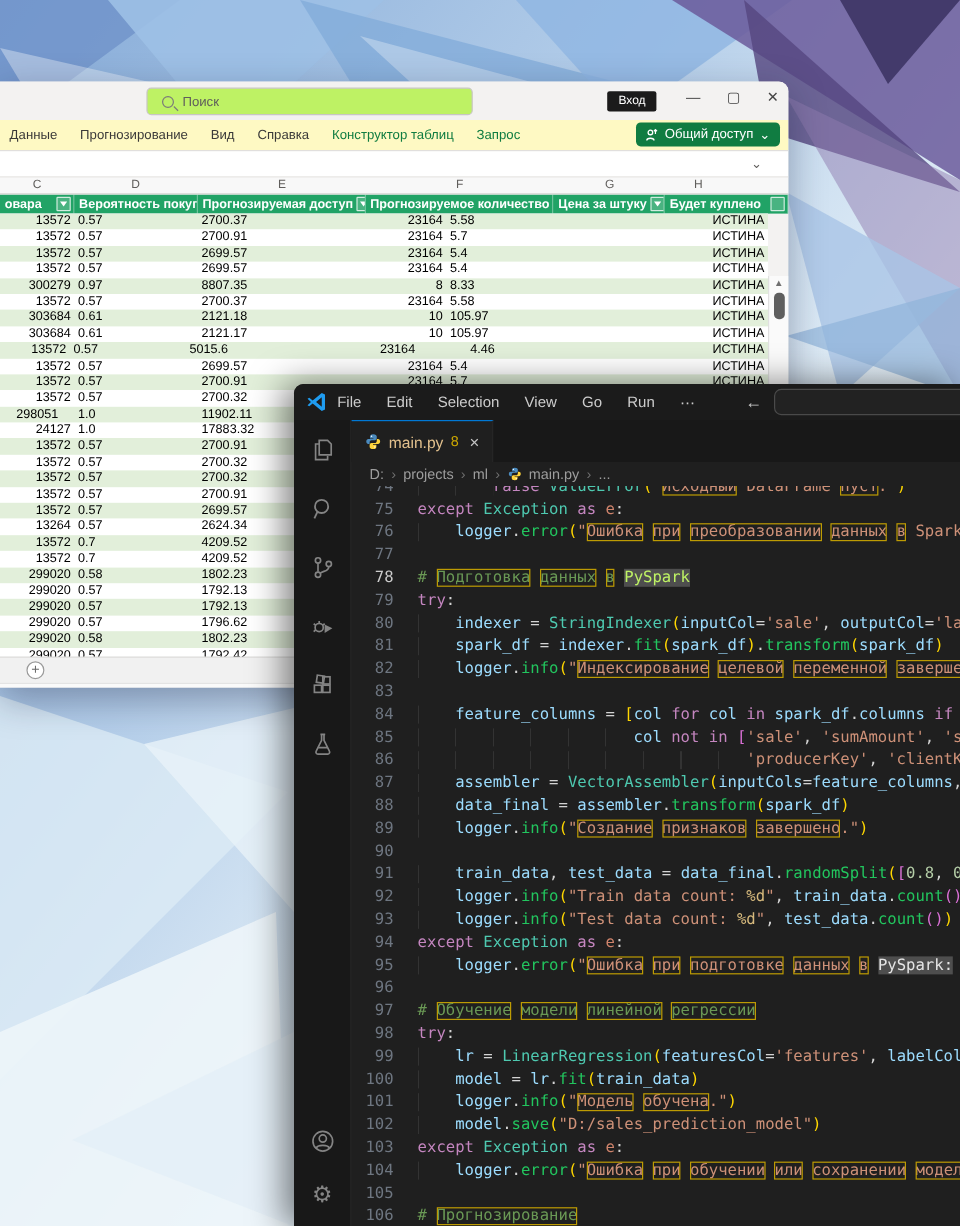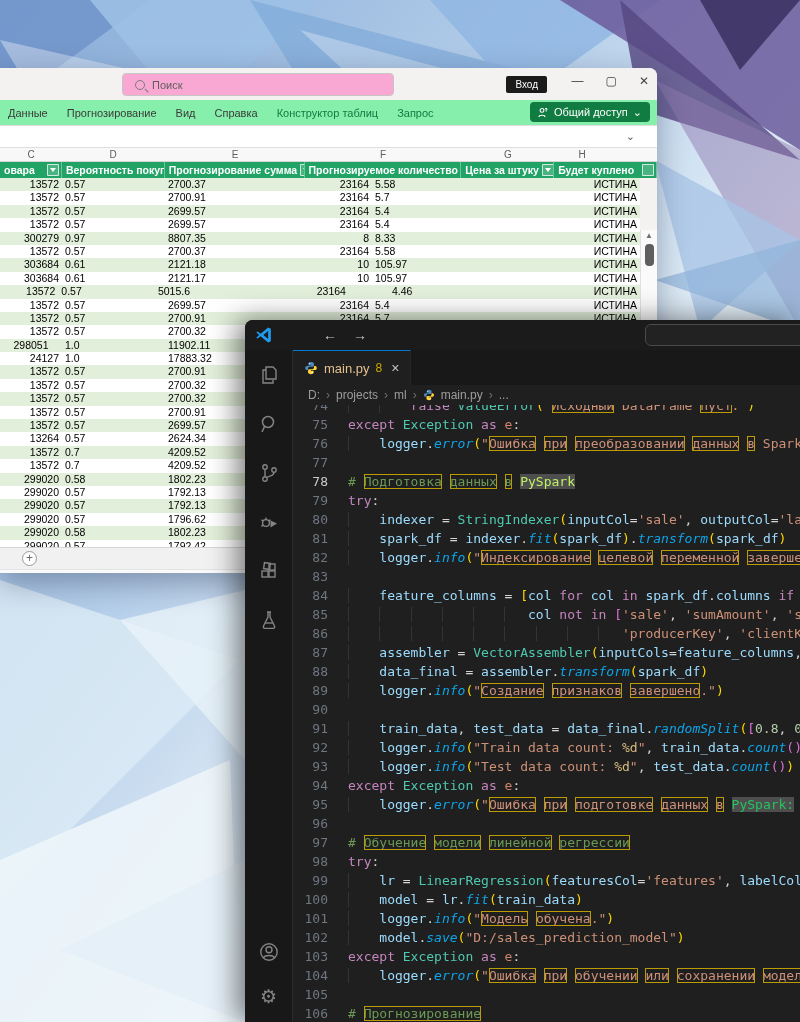--- a/index.html
+++ b/index.html
@@ -5,31 +5,31 @@
   * { margin:0; padding:0; box-sizing:border-box; }
   html,body { width:800px; height:1022px; overflow:hidden; font-family:"Liberation Sans", sans-serif; background:#fff; }
 
   
   #wallpaper { position:absolute; left:0; top:0; width:800px; height:1022px; z-index:0; }
 
   
   #excel { position:absolute; left:0; top:68px; width:657px; height:505px; z-index:2;
            background:#f3f2f1; border-radius:0 8px 0 0; box-shadow:0 10px 30px rgba(20,30,60,.35); overflow:hidden; }
   .xl-titlebar { position:relative; height:32px; background:#f3f2f1; }
-  .xl-search { position:absolute; left:122px; top:5px; width:272px; height:23px; background:#f9a8d4;
+  .xl-search { position:absolute; left:122px; top:5px; width:272px; height:23px; background:#bef264;
                border:1px solid #c8c6c4; border-radius:4px; display:flex; align-items:center; gap:7px;
                padding-left:12px; color:#605e5c; font-size:11px; }
   .xl-search .mag { width:10px; height:10px; border:1.4px solid #7a7a7a; border-radius:50%; position:relative; }
   .xl-search .mag:after { content:""; position:absolute; width:5px; height:1.4px; background:#7a7a7a;
                transform:rotate(45deg); left:8px; top:9px; }
   .xl-signin { position:absolute; right:110px; top:8px; background:#1b1b1b; color:#fff; font-size:10px;
                padding:3px 9px; border-radius:2px; }
   .xl-caption { position:absolute; right:8px; top:6px; display:flex; gap:22px; color:#444; font-size:12px; }
   .xl-caption span { cursor:default; }
-  .xl-menubar { position:relative; height:25px; background:#86efac; display:flex; align-items:center;
+  .xl-menubar { position:relative; height:25px; background:#fef9c3; display:flex; align-items:center;
                 padding-left:8px; gap:19px; font-size:11px; color:#3b3a39; }
   .xl-menu.green { color:#107C41; }
   .xl-share { position:absolute; right:7px; top:2px; height:20px; background:#107C41; color:#fff; font-size:11px;
               border-radius:4px; display:flex; align-items:center; gap:5px; padding:0 8px; }
   .xl-formula { position:relative; height:23px; background:#fff; border-top:1px solid #e1dfdd; border-bottom:1px solid #e1dfdd; }
   .xl-formula .chev { position:absolute; right:22px; top:4px; color:#605e5c; font-size:11px; }
   .xl-letters { position:relative; height:14px; background:#f8f8f8; border-bottom:1px solid #d8d6d4; }
   .xl-letters span { position:absolute; top:1px; transform:translateX(-50%); font-size:10px; color:#605e5c; }
   .xl-headrow { display:flex; height:16px; background:#21A366; }
   .xl-h { color:#fff; font-weight:bold; font-size:10.5px; display:flex; align-items:center; gap:3px;
@@ -73,27 +73,27 @@
   .vs-tab .badge { color:#CCA700; font-size:12px; }
   .vs-tab .close { color:#c5c5c5; font-size:14px; margin-left:3px; }
   .vs-breadcrumb { height:20px; display:flex; align-items:center; gap:6px; padding-left:15px; font-size:12px; color:#9d9d9d; background:#1f1f1f; }
   .vs-breadcrumb .sep { color:#6e6e6e; }
   .vs-editor { flex:1; overflow:hidden; position:relative; background:#1f1f1f; }
   #vs-lines { margin-top:-9px; font-family:"DejaVu Sans Mono", monospace; font-size:13px; line-height:19px; white-space:pre; }
   .vline { display:flex; height:19px; }
   .lnum { flex:0 0 48px; text-align:right; padding-right:13px; color:#6e7681; user-select:none; }
   .lnum.act { color:#cccccc; }
   .lcode { flex:1; padding-left:7px; overflow:hidden; white-space:pre; }
-  .tk.k { color:#C586C0; } .tk.t { color:#4EC9B0; } .tk.v { color:#9CDCFE; } .tk.f { color:#0ea5e9;font-style:italic; }
+  .tk.k { color:#C586C0; } .tk.t { color:#4EC9B0; } .tk.v { color:#9CDCFE; } .tk.f { color:#22c55e; }
   .tk.s { color:#CE9178; } .tk.e { color:#D7BA7D; } .tk.c { color:#6A9955; } .tk.n { color:#B5CEA8; }
   .tk.p { color:#d4d4d4; } .tk.r { color:#D0846C; }
   .tk.b1 { color:#FFD700; } .tk.b2 { color:#DA70D6; }
   .tk.us { color:#CE9178; outline:1px solid #BD9B03; outline-offset:-1px; }
   .tk.uc { color:#6A9955; outline:1px solid #BD9B03; outline-offset:-1px; }
-  .tk.hs { color:#22c55e; background:#4e4e4e; }
+  .tk.hs { color:#e5e5e5; background:#4e4e4e; }
   .tk.hc { color:#bef264; background:#4e4e4e; }
   .tk.w  { background:repeating-linear-gradient(90deg,#333 0,#333 1px,transparent 1px,transparent 31.28px); }
 </style>
 </head>
 <body>
 
 <div id="wallpaper">
   <svg width="800" height="1022" viewBox="0 0 800 1022">
     <defs>
       <linearGradient id="bg" x1="0" y1="0" x2="1" y2="1">
@@ -170,21 +170,21 @@
       <div class="xl-h" style="width: 62px;">
         <span>овара</span>
         <span class="fbtn">
           <i></i>
         </span>
       </div>
       <div class="xl-h" style="width: 103px;">
         <span>Вероятность покупки</span>
       </div>
       <div class="xl-h" style="width: 140px;">
-        <span>Прогнозирование сумма</span>
+        <span>Прогнозируемая доступ</span>
         <span class="fbtn">
           <i></i>
         </span>
       </div>
       <div class="xl-h" style="width: 157px;">
         <span>Прогнозируемое количество</span>
         <span class="fbtn"></span>
       </div>
       <div class="xl-h" style="width: 93px;">
         <span>Цена за штуку</span>
@@ -431,20 +431,29 @@
     <div class="xl-addsheet">+</div>
   </div>
   <div class="xl-statusbar"></div>
 </div>
 
 <div id="vscode">
   <div class="vs-titlebar">
     <svg class="vs-logo" viewBox="0 0 20 20">
       <path d="M14.6 1.6 L17.6 3 L17.6 17 L14.6 18.4 L6.2 11.4 L3 13.9 L1.4 13 L4.6 10 L1.4 7 L3 6.1 L6.2 8.6 Z M14.6 5.5 L9.3 10 L14.6 14.5 Z" fill="#1f9cf0"></path>
     </svg>
+    <div class="vs-menus" id="vs-menus">
+        <span>File</span>
+        <span>Edit</span>
+        <span>Selection</span>
+        <span>View</span>
+        <span>Go</span>
+        <span>Run</span>
+        <span>⋯</span>
+      </div>
     <div class="vs-nav">
       <span>←</span>
       <span>→</span>
     </div>
     <div class="vs-cmdcenter"></div>
   </div>
   <div class="vs-body">
     <div class="vs-activitybar">
       <span>
           <svg width="22" height="22" viewBox="0 0 22 22" fill="none" stroke="#848484" stroke-width="1.4">

